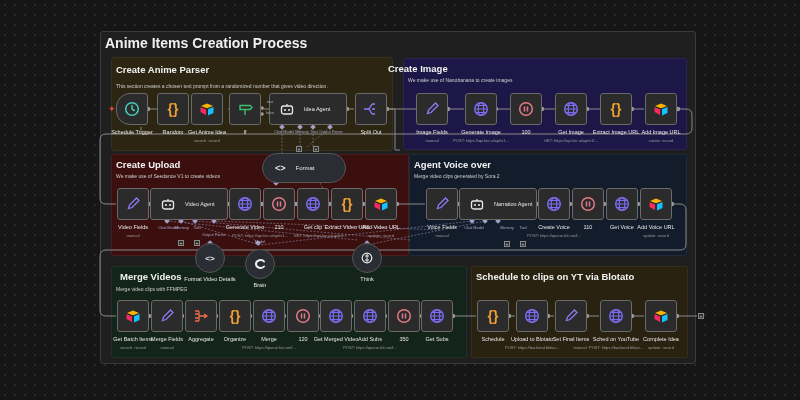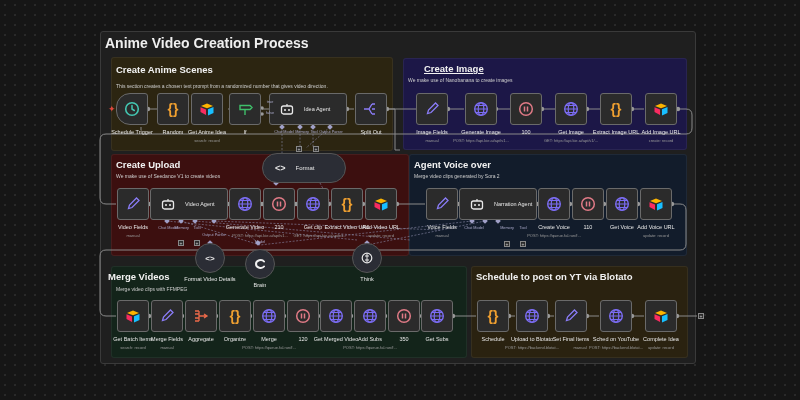--- a/index.html
+++ b/index.html
@@ -40,44 +40,44 @@
   }
   .pill-node .txt { font-size:6px; color:#e8e8e8; margin-left:10px; }
   .plus-box { position:absolute; width:6px; height:6px; border:1px solid #888; background:#2a2a2a; box-sizing:border-box; font-size:5px; line-height:4px; text-align:center; color:#ccc; }
   svg.wires { position:absolute; left:0; top:0; }
   .icon-glyph { font-size:14px; font-weight:bold; }
 </style>
 </head>
 <body>
 
 <div class="outer"></div>
-<div class="outer-title">Anime Video Creation Process</div>
+<div class="outer-title">Anime Items Creation Process</div>
 
 <div class="section" style="left:111px;top:57px;width:280px;height:92px;background:#2c2511;"></div>
-<div class="sec-title" style="left:116px;top:64px;">Create Anime Scenes</div>
+<div class="sec-title" style="left:116px;top:64px;">Create Anime Parser</div>
 <div class="sec-desc" style="left:116px;top:83px;">This section creates a chosen text prompt from a randomized number that gives video direction.</div>
 
 <div class="section" style="left:403px;top:58px;width:282px;height:90px;background:#1c1747;"></div>
-<div class="sec-title" style="left:424px;top:63px;text-decoration:underline;">Create Image</div>
+<div class="sec-title" style="left:388px;top:63px;">Create Image</div>
 <div class="sec-desc" style="left:408px;top:77px;">We make use of Nanobanana to create images</div>
 
 <div class="section" style="left:111px;top:154px;width:296px;height:100px;background:#3c0f0f;"></div>
 <div class="sec-title" style="left:116px;top:159px;">Create Upload</div>
 <div class="sec-desc" style="left:116px;top:173px;">We make use of Seedance V1 to create videos</div>
 
 <div class="section" style="left:409px;top:154px;width:276px;height:100px;background:#121c2b;"></div>
 <div class="sec-title" style="left:414px;top:159px;">Agent Voice over</div>
 <div class="sec-desc" style="left:414px;top:173px;">Merge video clips generated by Sora 2</div>
 
 <div class="section" style="left:111px;top:266px;width:354px;height:90px;background:#13241a;"></div>
-<div class="sec-title" style="left:108px;top:271px;">Merge Videos</div>
+<div class="sec-title" style="left:120px;top:271px;">Merge Videos</div>
 <div class="sec-desc" style="left:116px;top:286px;">Merge video clips with FFMPEG</div>
 
 <div class="section" style="left:471px;top:266px;width:215px;height:90px;background:#2a2210;"></div>
-<div class="sec-title" style="left:476px;top:271px;">Schedule to post on YT via Blotato</div>
+<div class="sec-title" style="left:476px;top:271px;">Schedule to clips on YT via Blotato</div>
 
 <svg class="wires" width="800" height="400">
   <g stroke="#8a8a8a" stroke-width="1" fill="none">
 
     <line x1="148" y1="109" x2="165" y2="109"></line>
     <line x1="198" y1="109" x2="200" y2="109"></line>
     <line x1="232" y1="109" x2="228" y2="109"></line>
     <line x1="262" y1="109" x2="269" y2="109"></line>
     <line x1="347" y1="109" x2="354" y2="109"></line>
     <path d="M387 109 H395 V150 H400"></path>

